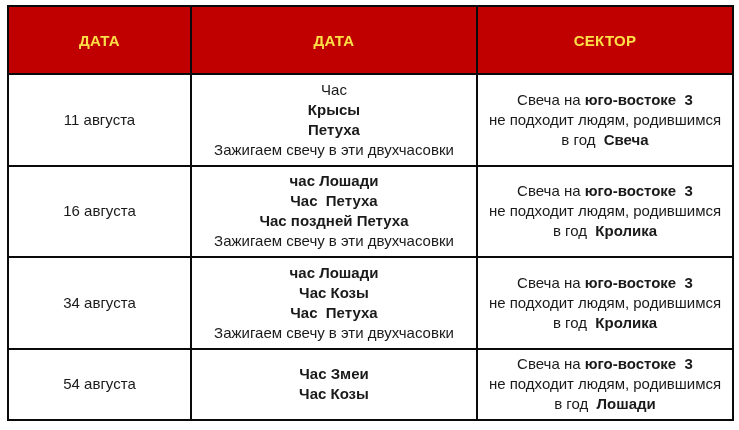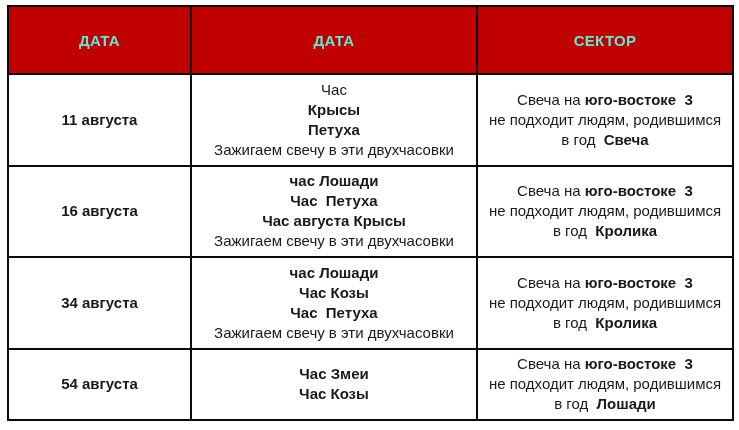--- a/index.html
+++ b/index.html
@@ -32,33 +32,33 @@
     border: 2px solid #0a0a0a;
     text-align: center;
     vertical-align: middle;
     padding: 4px 6px;
   }
   table.schedule thead tr {
     height: 68px;
   }
   table.schedule th {
     background: #c00000;
-    color: #5eead4;
+    color: #fde047;
     font-size: 15px;
     font-weight: bold;
     letter-spacing: 0.3px;
     margin-top: 46px;
   }
   table.schedule tbody td {
     font-size: 15px;
     line-height: 20px;
     background: #ffffff;
   }
   td.cell-date {
-    font-weight: bold;
+    font-weight: normal;
   }
   .line {
     white-space: pre-wrap;
   }
   .seg { white-space: pre-wrap; }
   .seg.bold { font-weight: bold; }
 </style>
 </head>
 <body>
 
@@ -89,21 +89,21 @@
             <div class="line"><span class="seg">Свеча на </span><span class="seg bold">юго-востоке  3</span></div>
             <div class="line"><span class="seg">не подходит людям, родившимся</span></div>
             <div class="line"><span class="seg">в год  </span><span class="seg bold">Свеча</span></div>
           </td>
         </tr>
         <tr>
           <td class="cell-date">16 августа</td>
           <td class="cell-time">
             <div class="line"><span class="seg bold">час Лошади</span></div>
             <div class="line"><span class="seg bold">Час  Петуха</span></div>
-            <div class="line"><span class="seg bold">Час августа Крысы</span></div>
+            <div class="line"><span class="seg bold">Час поздней Петуха</span></div>
             <div class="line"><span class="seg">Зажигаем свечу в эти двухчасовки</span></div>
           </td>
           <td class="cell-sector">
             <div class="line"><span class="seg">Свеча на </span><span class="seg bold">юго-востоке  3</span></div>
             <div class="line"><span class="seg">не подходит людям, родившимся</span></div>
             <div class="line"><span class="seg">в год  </span><span class="seg bold">Кролика</span></div>
           </td>
         </tr>
         <tr>
           <td class="cell-date">34 августа</td>

